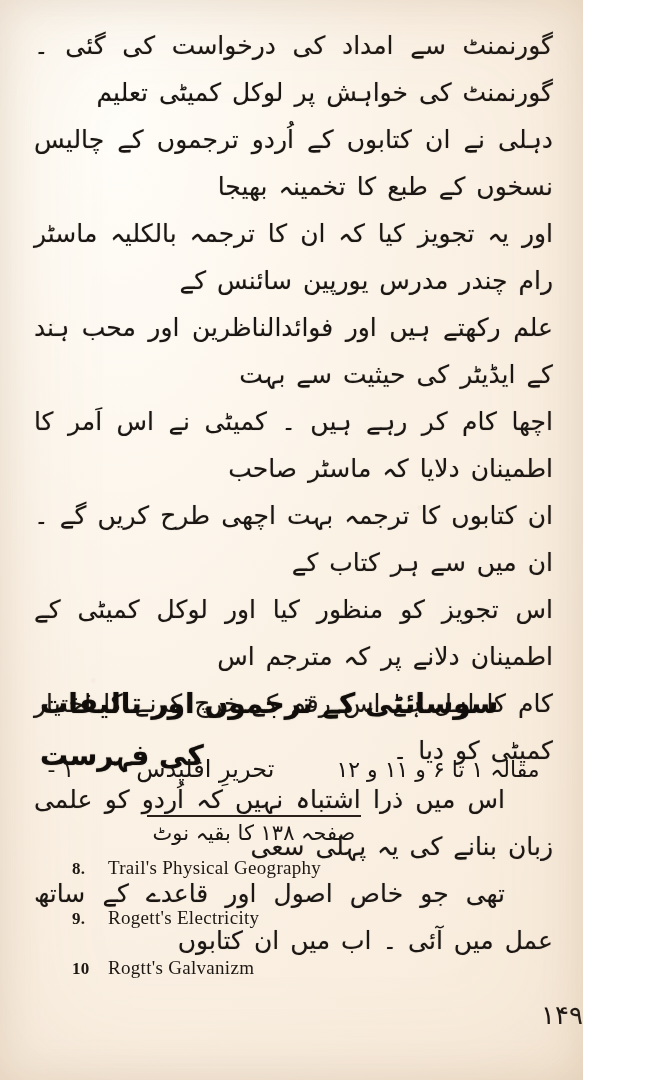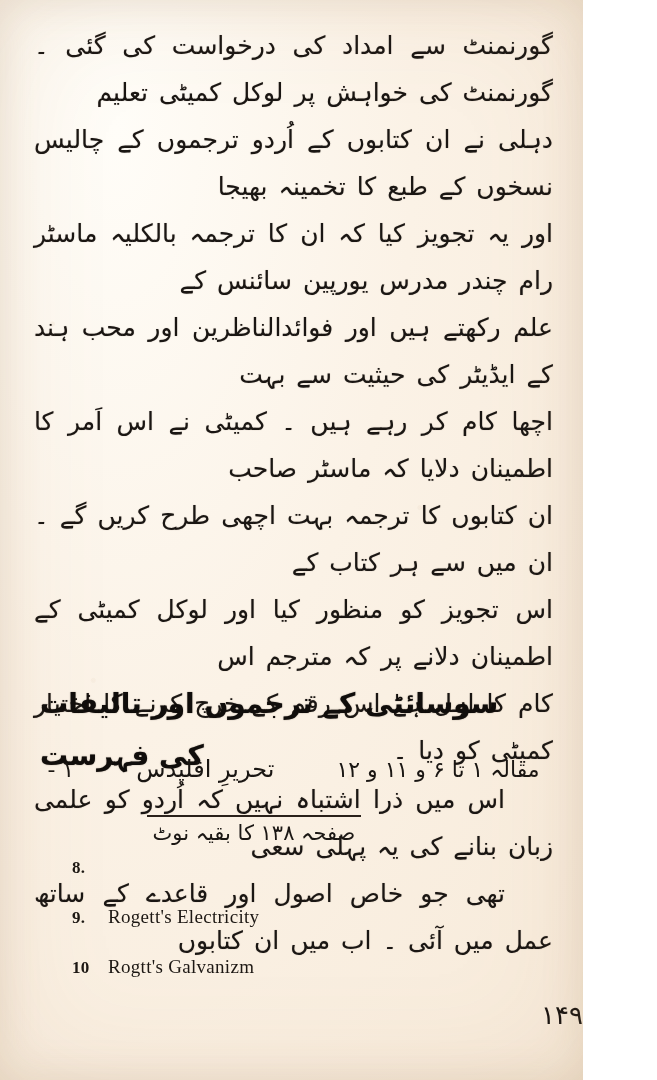--- a/index.html
+++ b/index.html
@@ -204,20 +204,21 @@
   </div>
 
   <div id="footnote-line">
     <div class="rule"></div>
     <span>صفحہ ۱۳۸ کا بقیہ نوٹ</span>
   </div>
 
   <div class="eng-list">
     <div class="eng-item">
       <span class="idx">8.</span>
+      <span class="txt">Trail's Physical Geography</span>
     </div>
     <div class="eng-item">
       <span class="idx">9.</span>
       <span class="txt">Rogett's Electricity</span>
     </div>
     <div class="eng-item">
       <span class="idx">10</span>
       <span class="txt">Rogtt's Galvanizm</span>
     </div>
   </div>

